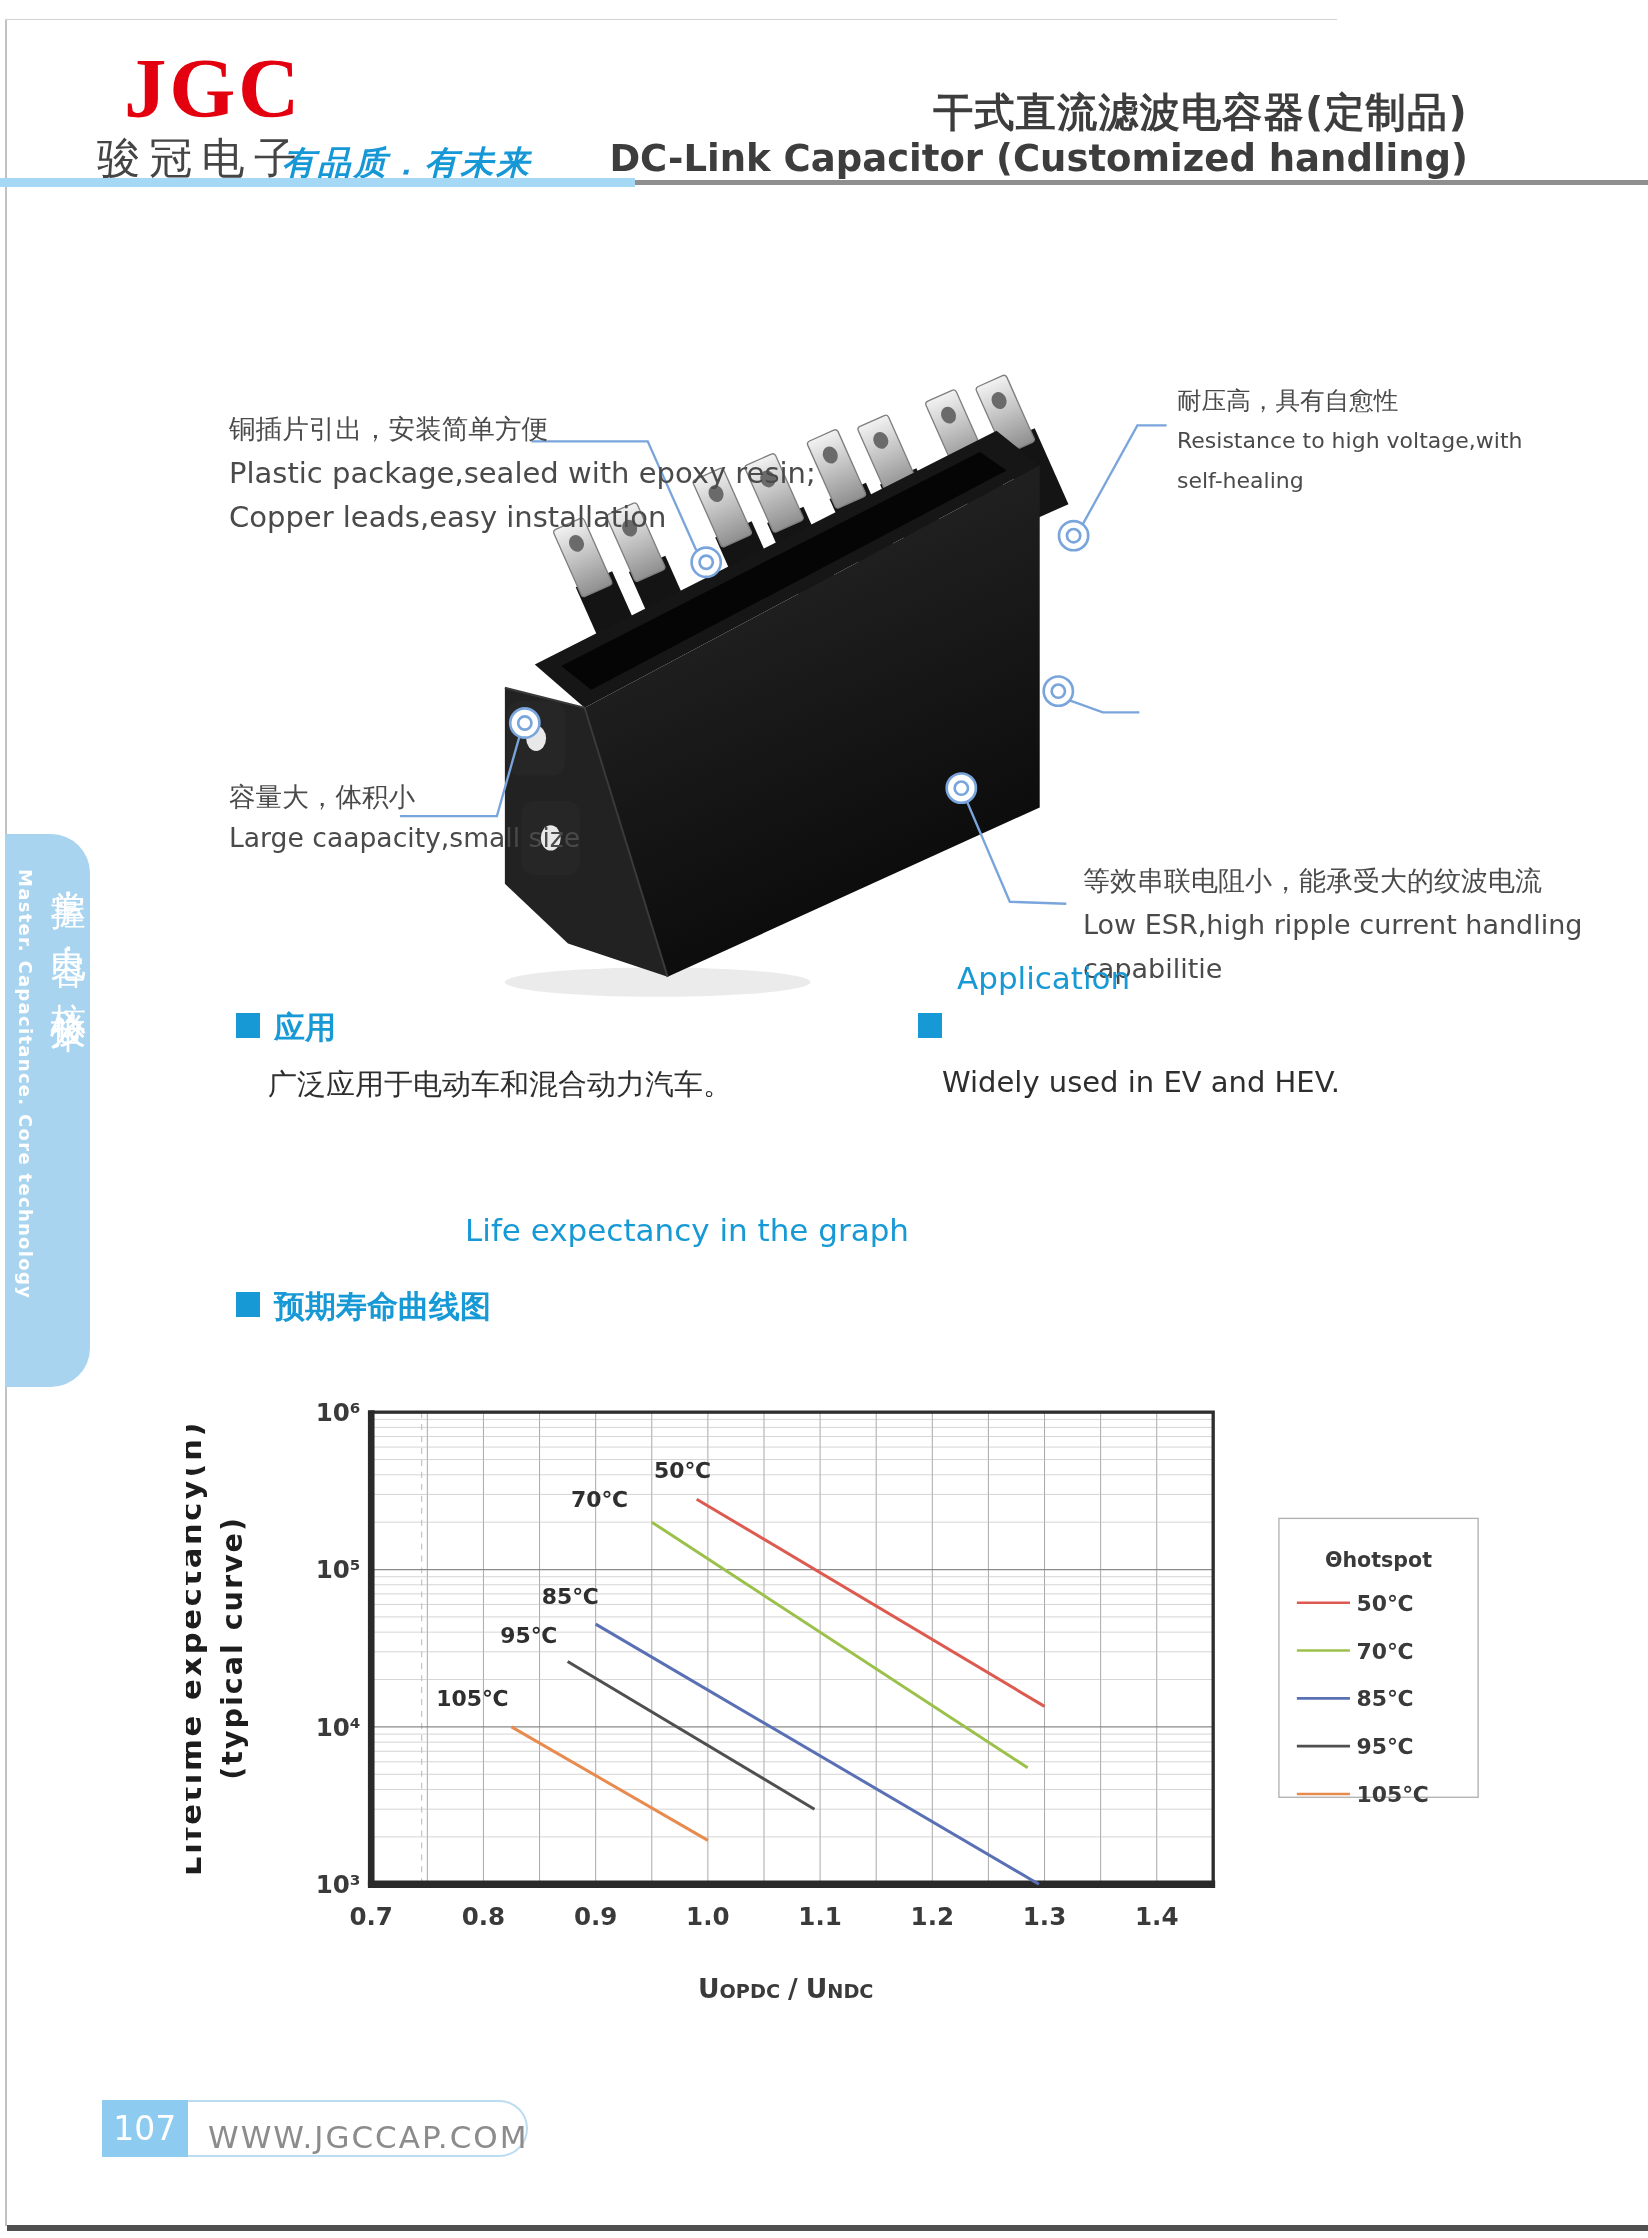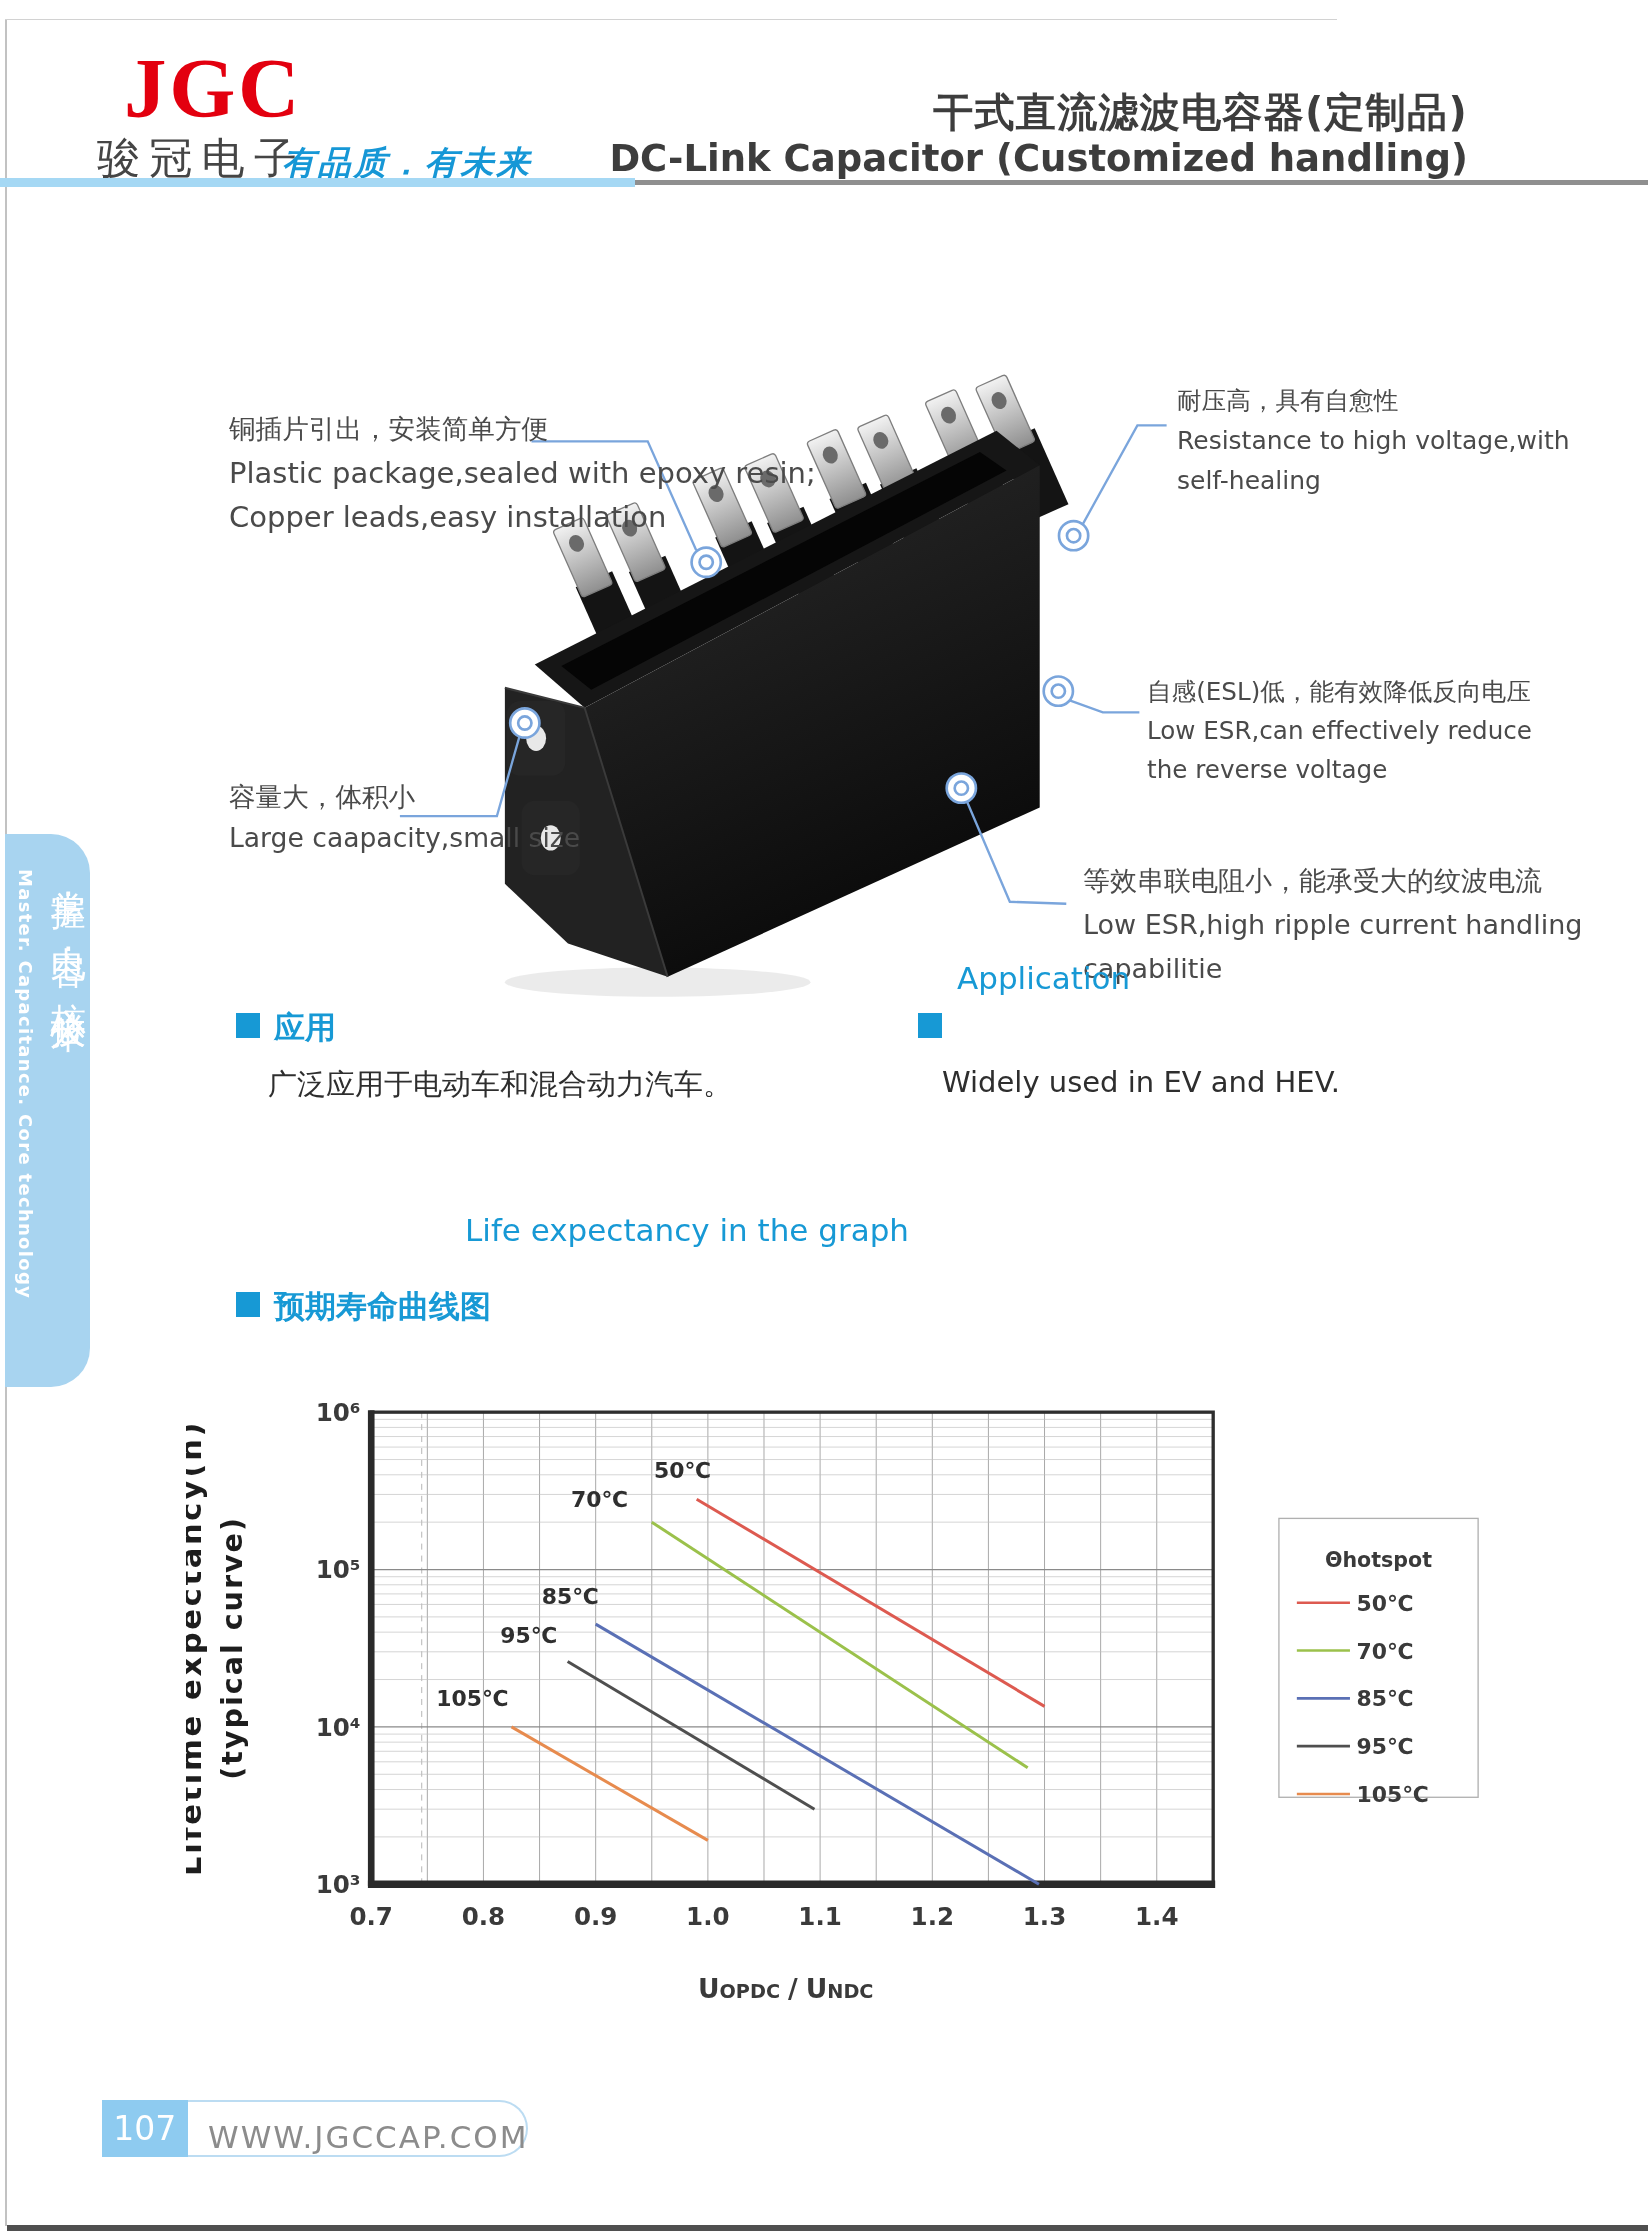--- a/index.html
+++ b/index.html
@@ -31,21 +31,21 @@
   .sidebar-cn{position:absolute;left:39px;top:29px;writing-mode:vertical-rl;text-orientation:upright;
               font-size:35px;color:#ffffff;letter-spacing:5.3px;}
 
   
   .product-svg{position:absolute;left:372px;top:372px;width:877px;height:625px;}
   .callout{position:absolute;color:#4a4a4a;}
   .callout .cn{font-size:26.6px;line-height:44px;}
   .callout .en{font-size:29px;line-height:44px;}
   .co-a{left:229px;top:407px;}
   .co-b{left:1177px;top:381px;}
-  .co-b .cn,.co-b .en{line-height:40px;font-size:25px;}
+  .co-b .cn,.co-b .en{line-height:40px;font-size:22px;}
   .co-b .cn{font-size:24.6px;}
   .co-c{left:1147px;top:672px;}
   .co-c .cn,.co-c .en{line-height:39px;font-size:24.6px;}
   .co-d{left:1083px;top:859px;}
   .co-d .cn,.co-d .en{line-height:44px;font-size:27px;}
   .co-e{left:229px;top:776px;}
   .co-e .cn,.co-e .en{line-height:41px;font-size:26.6px;}
 
   
   .sec-square{position:absolute;width:24px;height:25px;background:#1799d5;}
@@ -232,25 +232,20 @@
 
   <div class="callout co-a">
     <div class="cn">铜插片引出，安装简单方便</div>
     <div class="en">Plastic package,sealed with epoxy resin;</div>
     <div class="en">Copper leads,easy installation</div>
   </div>
   <div class="callout co-b">
     <div class="cn">耐压高，具有自愈性</div>
     <div class="en">Resistance to high voltage,with</div>
     <div class="en">self-healing</div>
-  </div>
-  <div class="callout co-c">
-    <div class="cn">自感(ESL)低，能有效降低反向电压</div>
-    <div class="en">Low ESR,can effectively reduce</div>
-    <div class="en">the reverse voltage</div>
   </div>
   <div class="callout co-d">
     <div class="cn">等效串联电阻小，能承受大的纹波电流</div>
     <div class="en">Low ESR,high  ripple current handling</div>
     <div class="en">capabilitie</div>
   </div>
   <div class="callout co-e">
     <div class="cn">容量大，体积小</div>
     <div class="en">Large caapacity,small size</div>
   </div>

